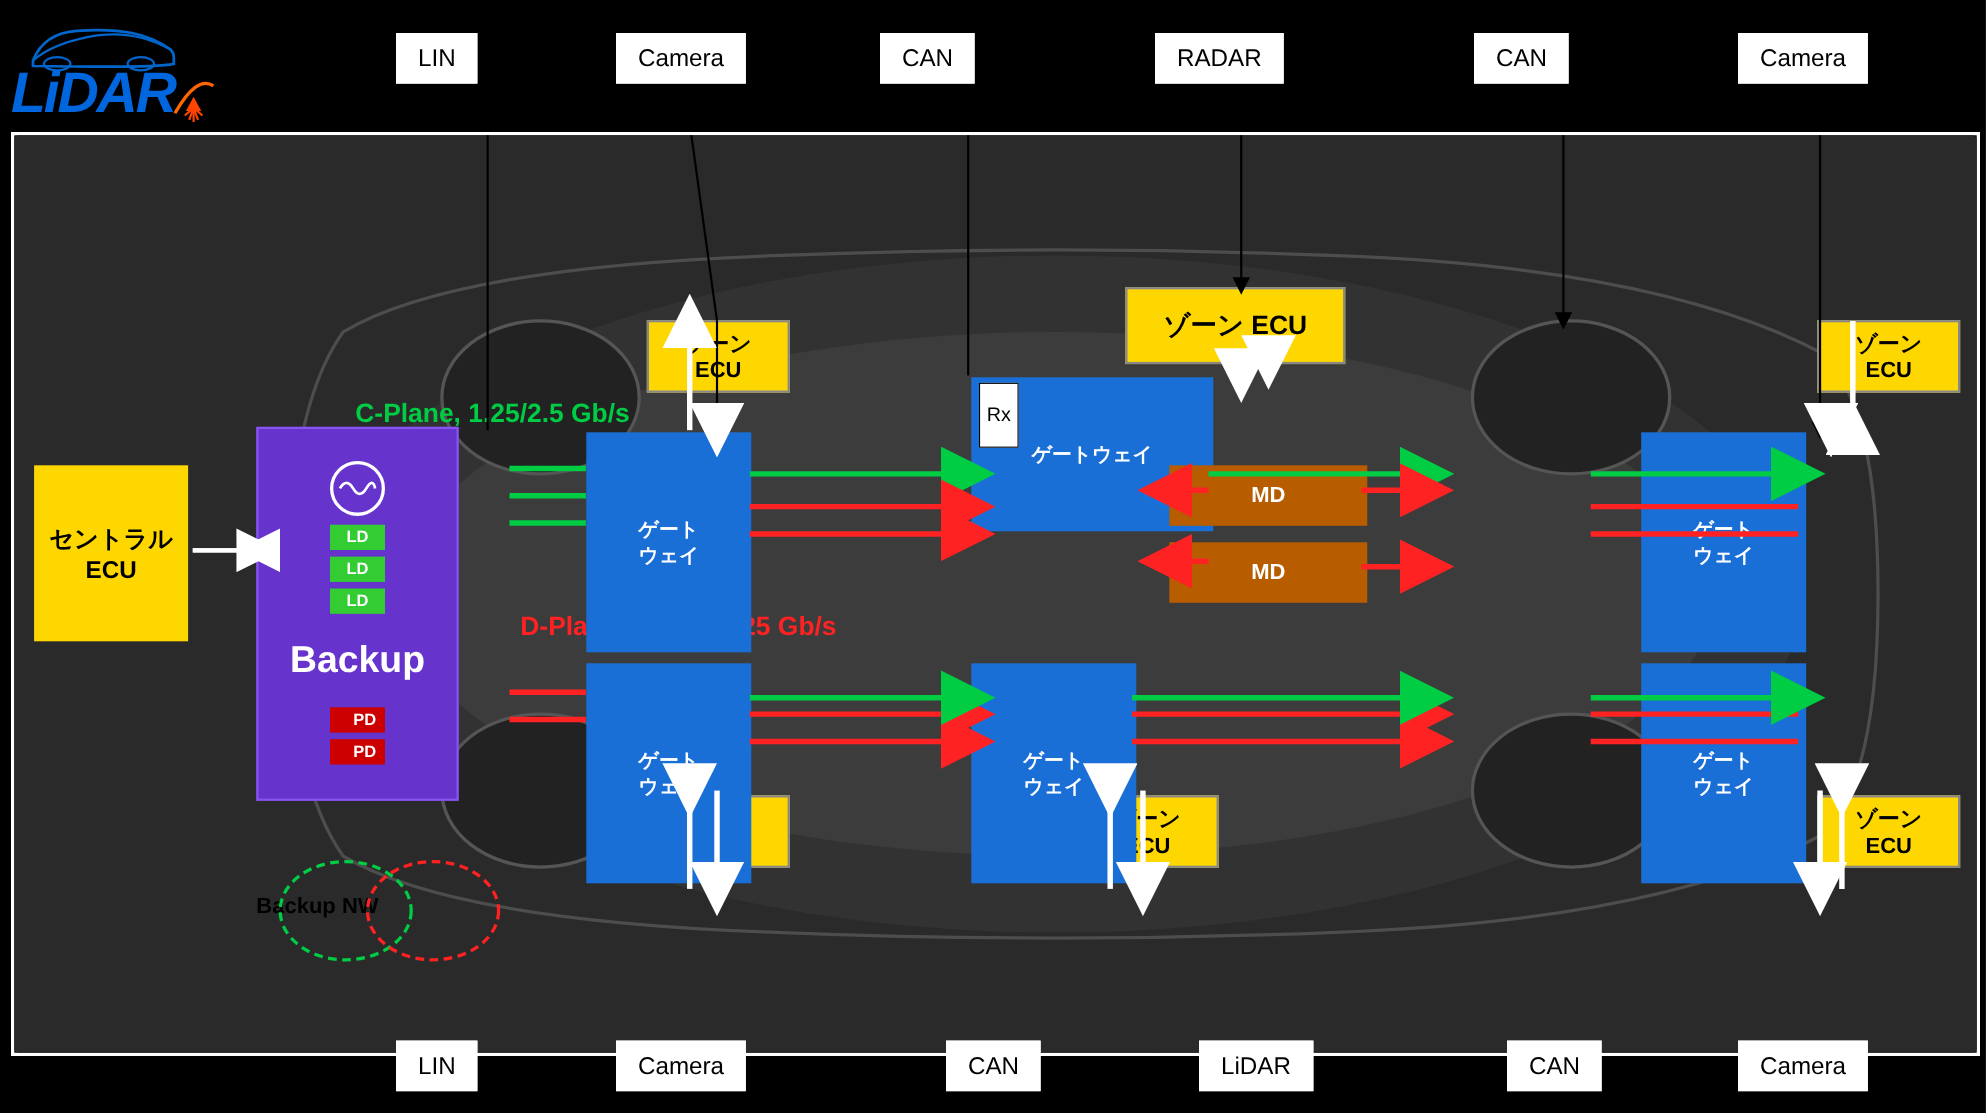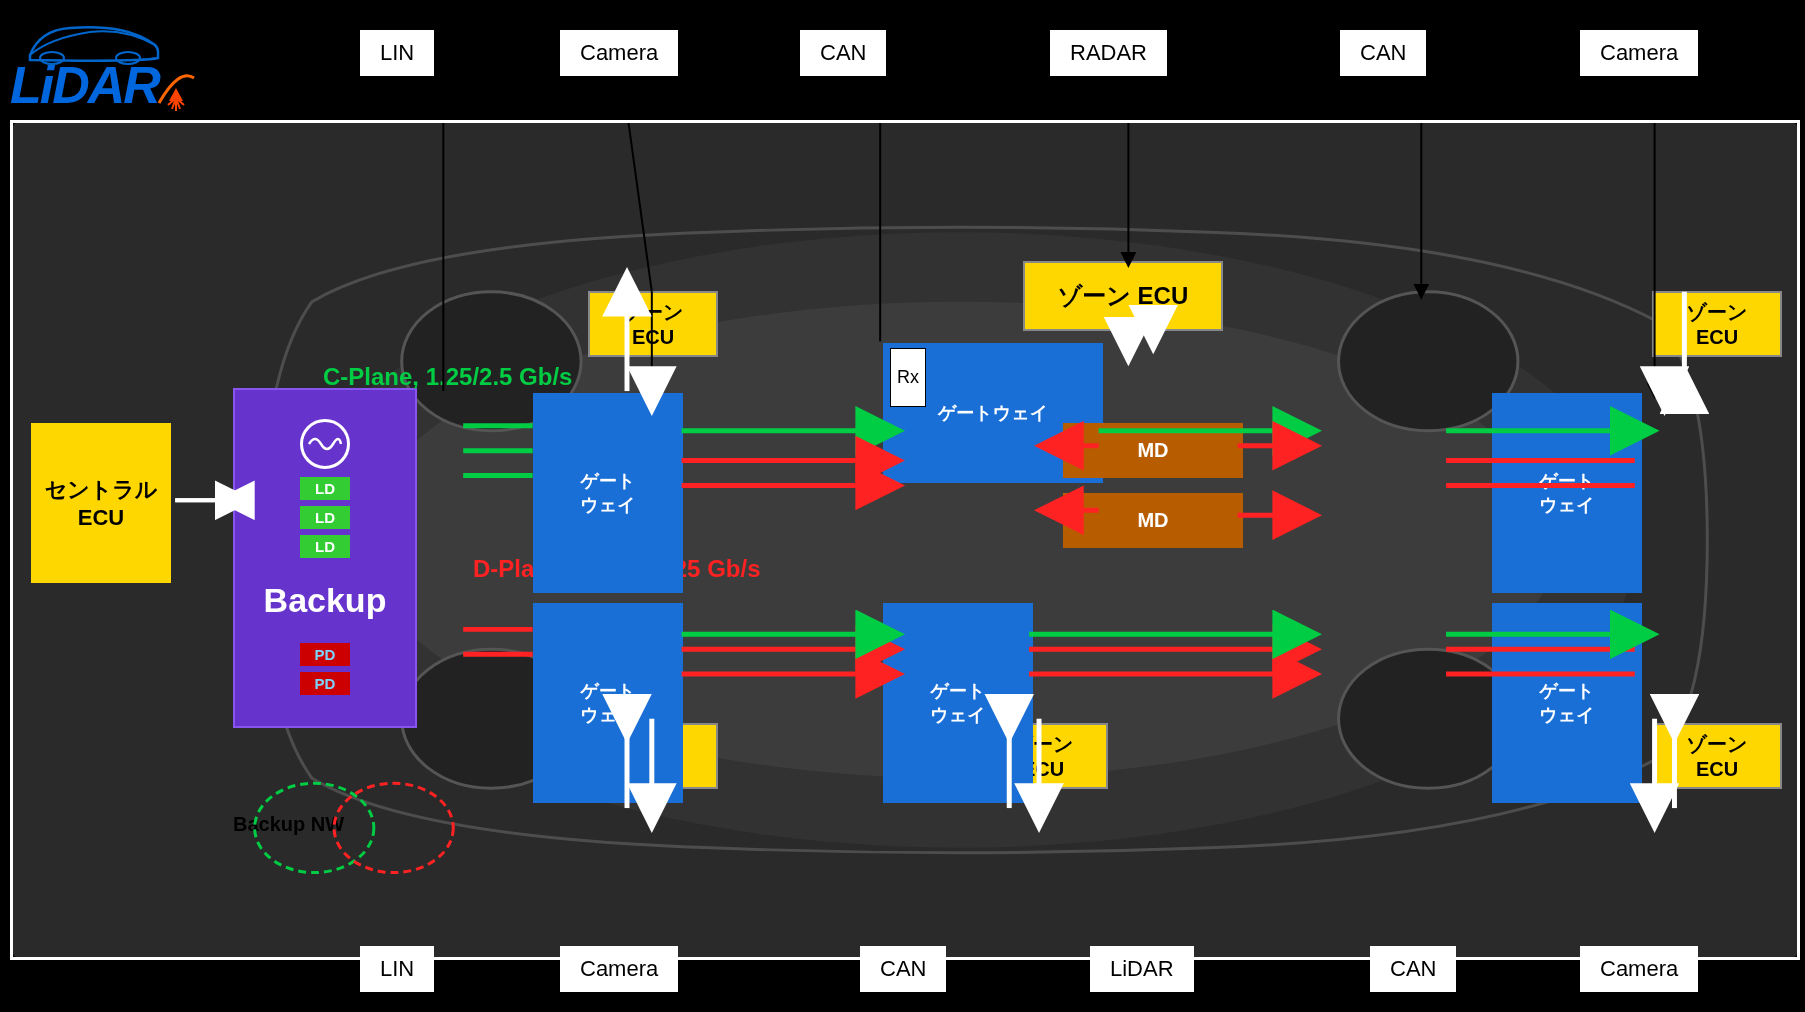--- a/index.html
+++ b/index.html
@@ -124,25 +124,25 @@
       color: white;
       font-size: 15px;
       font-weight: bold;
       padding: 3px 8px;
       text-align: center;
     }
 
     .pd-label {
       position: absolute;
       background: #cc0000;
-      color: #7dd3fc;
+      color: #ffffff;
       font-size: 15px;
       font-weight: bold;
       padding: 3px 8px;
-      text-align: center;
+      text-align: right;
     }
 
     
     .md-box {
       position: absolute;
       background: #b85c00;
       color: white;
       font-size: 20px;
       font-weight: bold;
       text-align: right;

